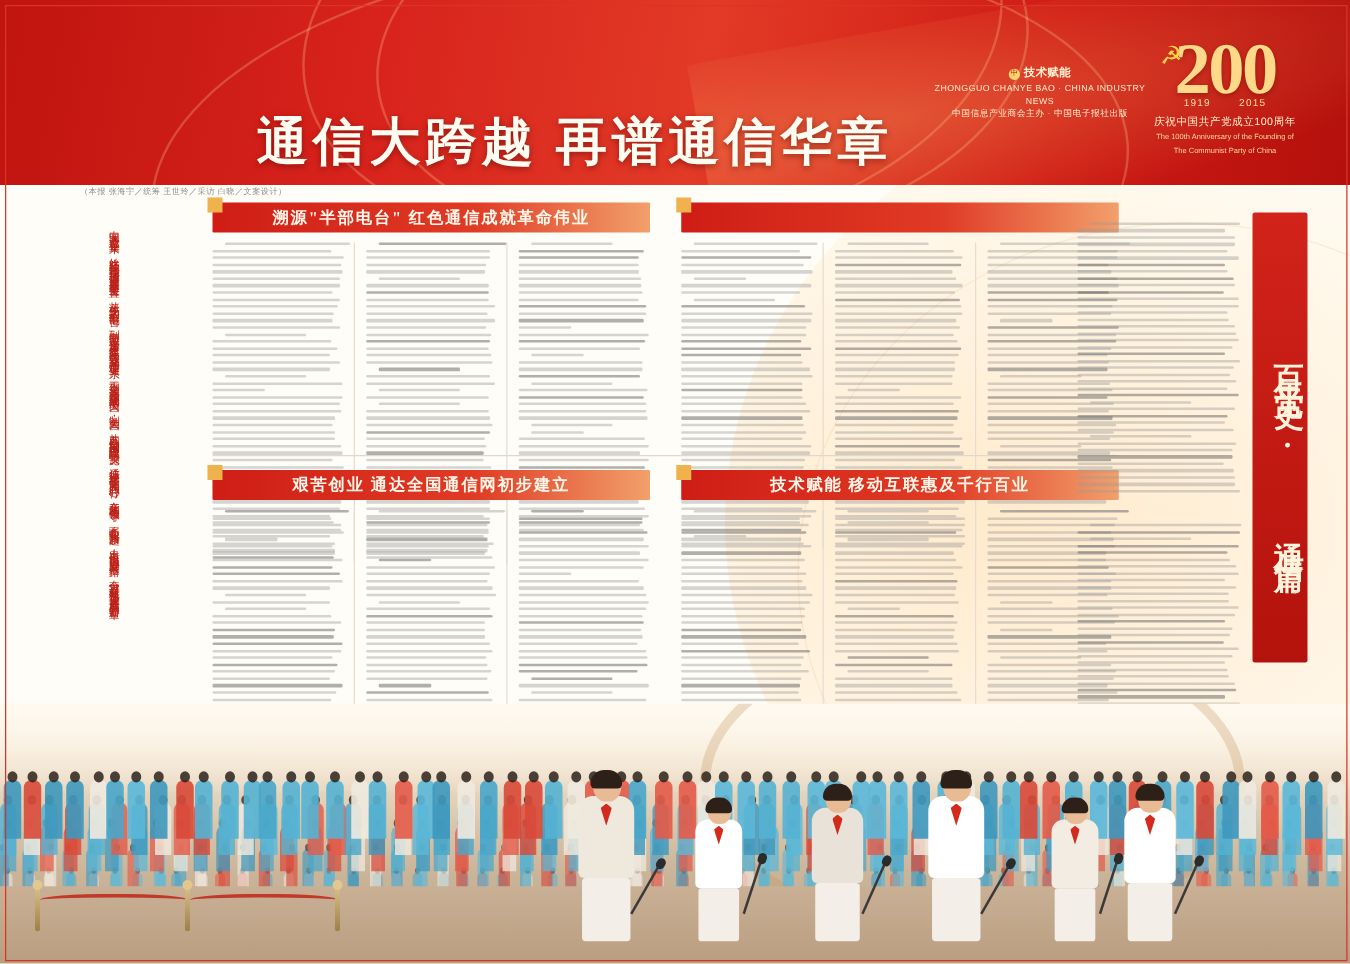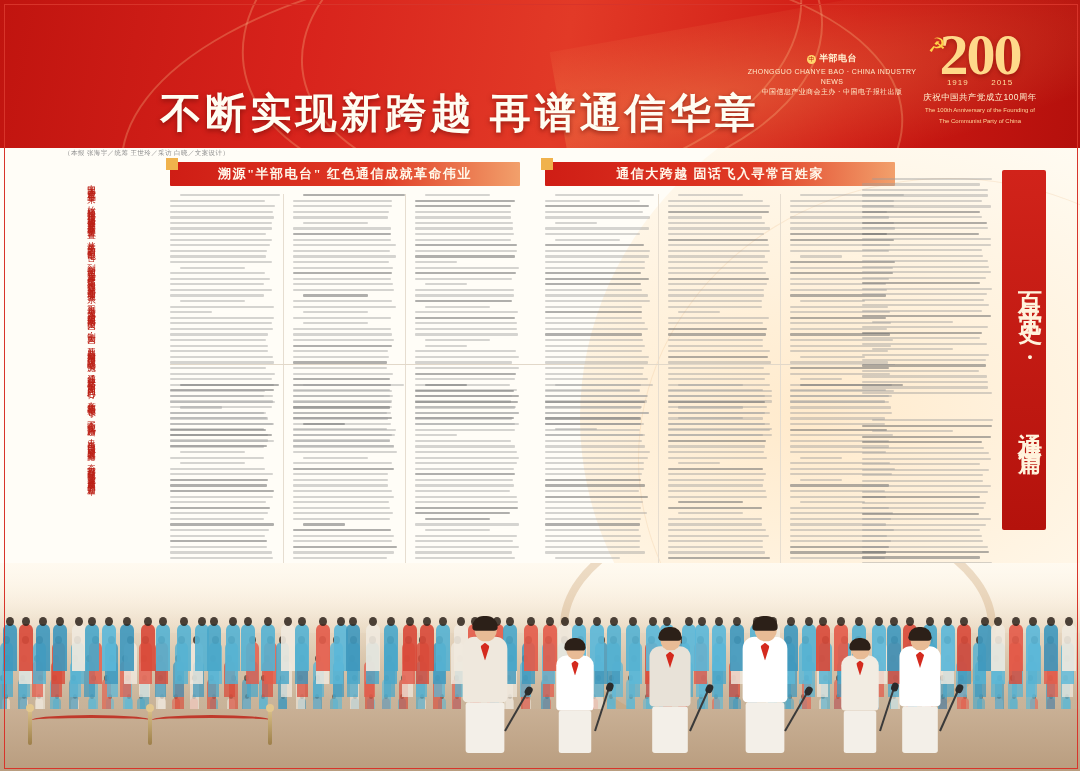--- a/index.html
+++ b/index.html
@@ -420,25 +420,25 @@
 
 <div class="page">
 
   <div class="top-band">
     <div class="swirl sw1"></div>
     <div class="swirl sw2"></div>
     <div class="swirl sw3"></div>
     <div class="ribbon"></div>
 
 
-    <div class="headline">不断实现新跨越 再谱通信华章</div>
+    <div class="headline">通信大跨越 再谱通信华章</div>
 
     <div class="masthead">
       <div>
-        <span class="mh-dot">中</span><span class="mh-logo">半部电台</span>
+        <span class="mh-dot">中</span><span class="mh-logo">技术赋能</span>
       </div>
       <div>ZHONGGUO CHANYE BAO · CHINA INDUSTRY NEWS</div>
       <div>中国信息产业商会主办 · 中国电子报社出版</div>
     </div>
 
     <div class="emblem">
       <div class="hammer">☭</div>
       <div class="big100">200</div>
       <div class="years">
         <span>1919</span>
@@ -605,21 +605,20 @@
             <div class="fauxline" style="width: 99%;"></div>
             <div class="fauxline b" style="width: 94%;"></div>
             <div class="fauxline" style="width: 95%;"></div>
           </div>
       </div>
     </div>
 
     <div class="article" id="a2" style="left:545px; top:14px; width:350px;">
       <div class="art-head">
         <div class="sq"></div>
-        <div class="title">通信大跨越 固话飞入寻常百姓家</div>
       </div>
       <div class="art-cols">
         <div class="art-col">
             <div class="fauxline ind" style="width: 95%;"></div>
             <div class="fauxline" style="width: 91%;"></div>
             <div class="fauxline b" style="width: 99%;"></div>
             <div class="fauxline" style="width: 94%;"></div>
             <div class="fauxline" style="width: 100%;"></div>
             <div class="fauxline ind short2"></div>
             <div class="fauxline" style="width: 99%;"></div>
@@ -746,20 +745,24 @@
             <div class="fauxline" style="width: 91%;"></div>
             <div class="fauxline" style="width: 94%;"></div>
             <div class="fauxline" style="width: 90%;"></div>
           </div>
       </div>
     </div>
 
     <div class="hr-sep" style="left:170px; top:216px; width:725px;"></div>
 
     <div class="article" id="a3" style="left:170px; top:228px; width:350px;">
+      <div class="art-head">
+        <div class="sq"></div>
+        <div class="title">艰苦创业 通达全国通信网初步建立</div>
+      </div>
       <div class="art-cols">
         <div class="art-col">
             <div class="fauxline ind b" style="width: 95%;"></div>
             <div class="fauxline" style="width: 91%;"></div>
             <div class="fauxline" style="width: 98%;"></div>
             <div class="fauxline" style="width: 100%;"></div>
             <div class="fauxline ind short2"></div>
             <div class="fauxline" style="width: 92%;"></div>
             <div class="fauxline" style="width: 94%;"></div>
             <div class="fauxline" style="width: 99%;"></div>
@@ -909,20 +912,24 @@
             <div class="fauxline ind short2"></div>
             <div class="fauxline" style="width: 96%;"></div>
             <div class="fauxline b" style="width: 91%;"></div>
             <div class="fauxline" style="width: 99%;"></div>
             <div class="fauxline" style="width: 95%;"></div>
           </div>
       </div>
     </div>
 
     <div class="article" id="a4" style="left:545px; top:228px; width:350px;">
+      <div class="art-head">
+        <div class="sq"></div>
+        <div class="title">技术赋能 移动互联惠及千行百业</div>
+      </div>
       <div class="art-cols">
         <div class="art-col">
             <div class="fauxline ind" style="width: 94%;"></div>
             <div class="fauxline" style="width: 91%;"></div>
             <div class="fauxline" style="width: 97%;"></div>
             <div class="fauxline b" style="width: 96%;"></div>
             <div class="fauxline" style="width: 92%;"></div>
             <div class="fauxline" style="width: 99%;"></div>
             <div class="fauxline b" style="width: 92%;"></div>
             <div class="fauxline" style="width: 95%;"></div>

